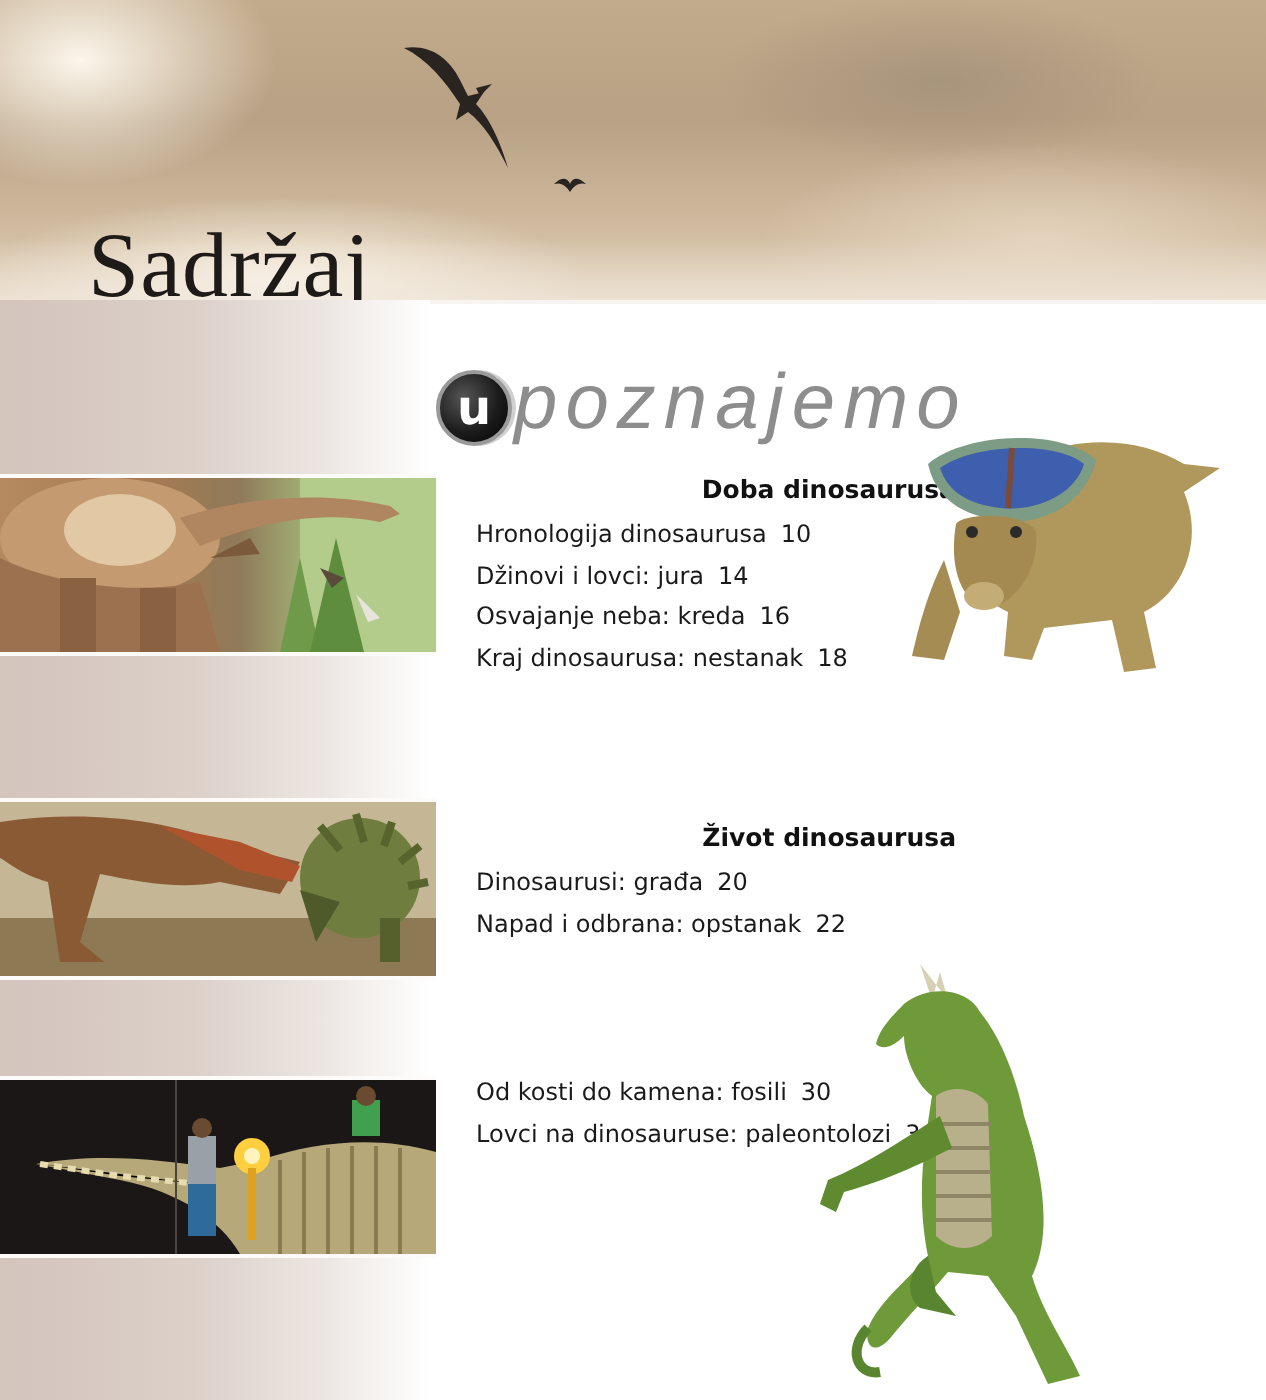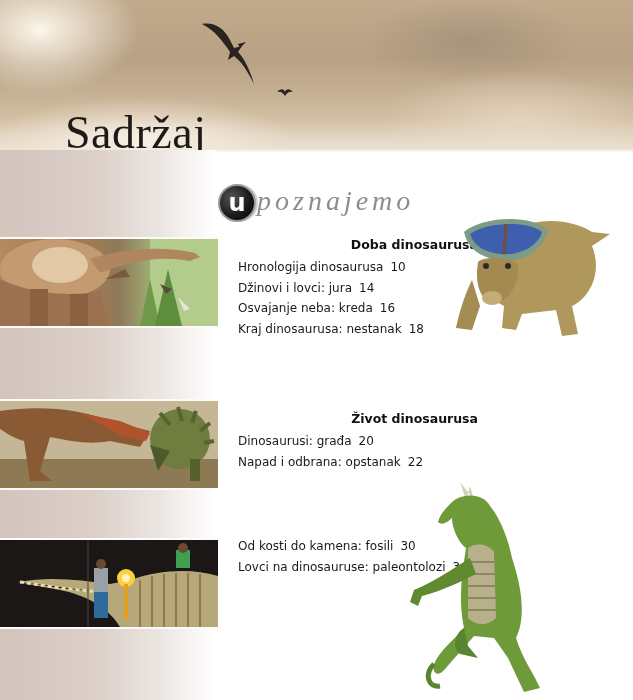--- a/index.html
+++ b/index.html
@@ -17,42 +17,42 @@
         linear-gradient(180deg, #c2ab8c 0%, #b8a184 40%, #d2bea2 80%, #e7d9c6 100%);
     }
     .sky-fade {
       position: absolute; left: 0; top: 118px; width: 633px; height: 34px;
       background: linear-gradient(180deg, rgba(255,255,255,0) 0%, rgba(240,232,222,0.5) 100%);
     }
     .pterosaur { position: absolute; }
     .title {
       position: absolute; left: 44px; top: 106px;
       font-family: "Liberation Serif", "DejaVu Serif", serif;
-      font-size: 46px; font-weight: normal; color: #1e1a18; letter-spacing: 0.5px; margin-left: 21px;
+      font-size: 46px; font-weight: normal; color: #1e1a18; letter-spacing: 0.5px;
     }
 
     
     .left-band {
       position: absolute; left: 0; top: 150px; width: 215px; height: 550px;
       background: linear-gradient(90deg, #d3c4bc 0%, #dcd0c9 45%, #ece6e2 75%, #ffffff 100%);
     }
 
     
     .logo { position: absolute; left: 218px; top: 184px; display: flex; align-items: center; }
     .logo-badge {
       width: 38px; height: 38px; border-radius: 50%;
       background: radial-gradient(circle at 35% 35%, #555 0%, #1c1c1c 55%, #000 100%);
       border: 2px solid #9a9a9a;
       display: flex; align-items: center; justify-content: center;
       color: #fff; font-family: "DejaVu Sans", sans-serif; font-weight: bold; font-size: 24px;
       box-shadow: 2px 0 0 #cfcfcf;
     }
     .logo-text {
-      font-family: Liberation Serif, serif; font-style: italic;
-      font-size: 28px; color: #8d8d8d; letter-spacing: 4px; margin-left: 1px; margin-top: -4px;
+      font-family: Liberation Sans, sans-serif; font-style: italic;
+      font-size: 39px; color: #8d8d8d; letter-spacing: 4px; margin-left: 1px; margin-top: -4px;
     }
 
     
     .thumb {
       position: absolute; left: 0; width: 218px; height: 91px; overflow: hidden;
       border-top: 2px solid #fdfbf9; border-bottom: 2px solid #fdfbf9;
     }
     .thumb1 { top: 237px; background: linear-gradient(90deg, #b58a60 0%, #a57a52 35%, #8f7a5a 55%, #a7c17e 75%, #bcd29a 100%); }
     .thumb2 { top: 399px; background: linear-gradient(90deg, #a88a62 0%, #8d6b44 30%, #b0683c 48%, #98864f 65%, #6f7b3f 82%, #cdbf98 100%); }
     .thumb3 { top: 538px; background: #1b1716; }

